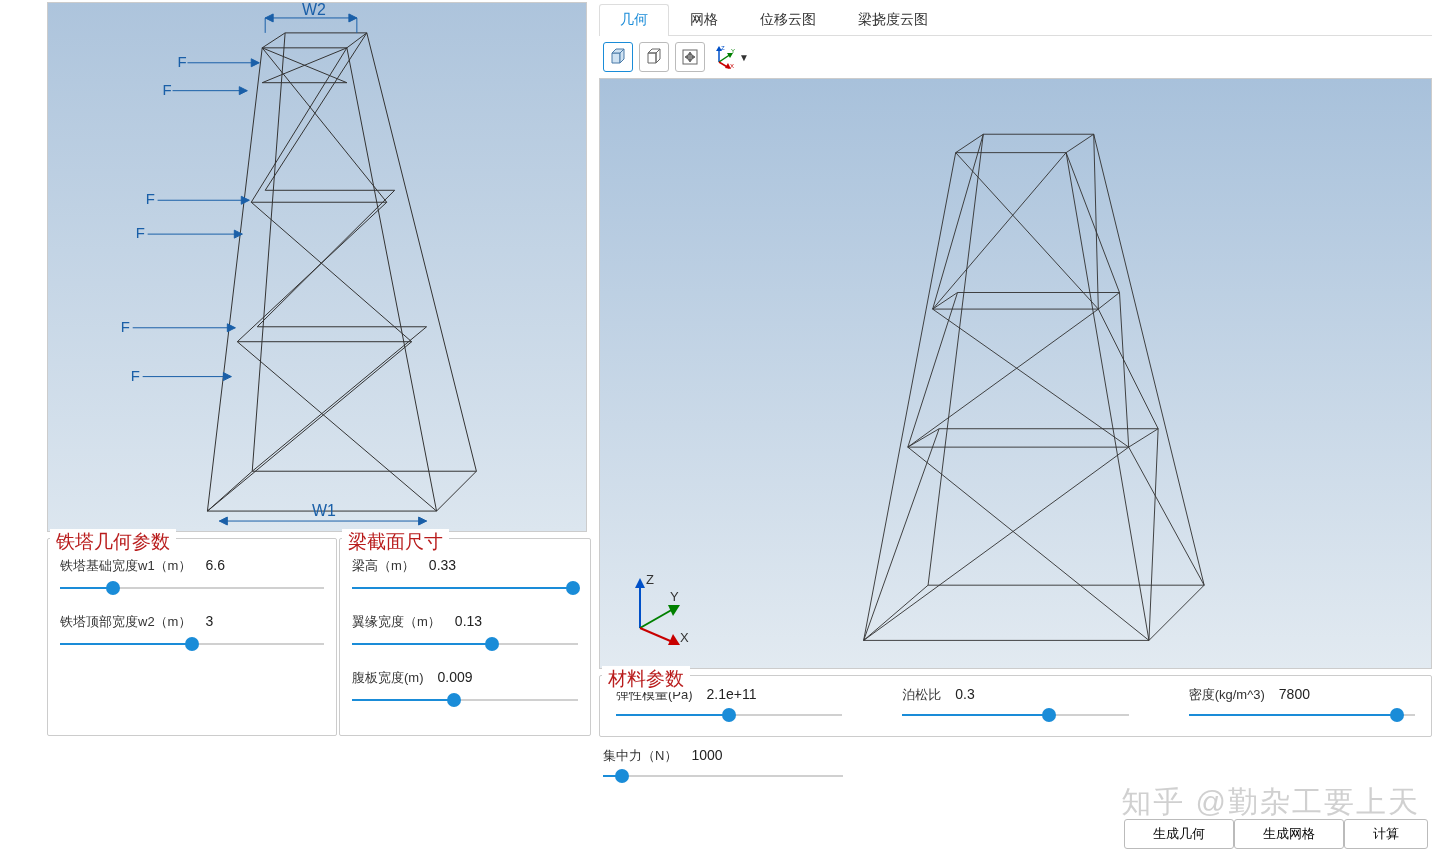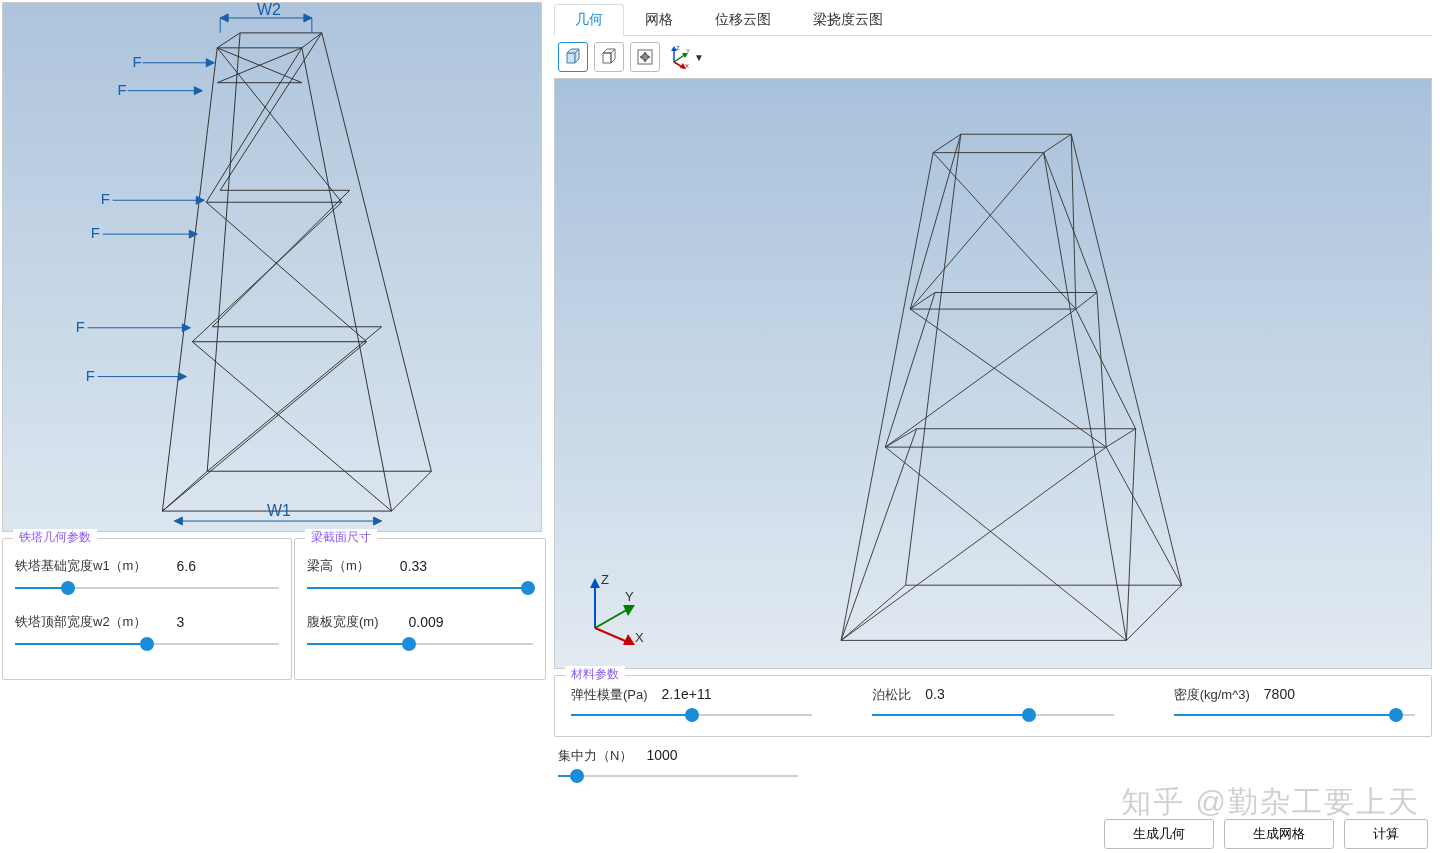--- a/index.html
+++ b/index.html
@@ -1,28 +1,28 @@
 <!DOCTYPE html>
 <html><head>
 <meta charset="utf-8">
 <style>
   * { box-sizing: border-box; margin: 0; padding: 0; }
   body { font-family: "Microsoft YaHei", Arial, sans-serif; font-size: 13px; color: #333; background: #fff; width: 1440px; height: 853px; overflow: hidden; }
-  .app { display: flex; width: 100%; height: 100%; }
+  .app { display: flex; width: 100%; height: 100%; padding-left: 45px; }
   .left-col { width: 550px; display: flex; flex-direction: column; }
   .right-col { flex: 1; display: flex; flex-direction: column; padding: 4px 8px 4px 4px; }
   .diagram-panel { width: 540px; height: 530px; border: 1px solid #ccc; margin: 2px 2px 6px 2px; background: linear-gradient(to bottom, #adc4dc 0%, #dce6ef 100%); position: relative; }
   .diagram-panel svg { width: 100%; height: 100%; }
   .left-params { display: flex; gap: 2px; padding: 0 2px; }
   .fieldset { border: 1px solid #ccc; border-radius: 2px; padding: 8px 12px 10px; position: relative; }
-  .fieldset-title { position: absolute; top: -10px; left: 10px; background: #fff; padding: 0 6px; color: #8b5cf6; font-size: 12px; }
+  .fieldset-title { position: absolute; top: -10px; left: 2px; background: #fff; padding: 0 6px; color: #b91c1c; font-size: 19px; }
   .fs-tower { width: 290px; }
   .fs-beam { width: 252px; }
   .param-row { margin: 10px 0 18px; }
-  .param-label-line { display: flex; align-items: center; gap: 30px; margin-bottom: 6px; }
+  .param-label-line { display: flex; align-items: flex-start; gap: 14px; margin-bottom: 6px; }
   .param-label { color: #333; }
   .param-value { color: #222; font-size: 14px; }
   .slider { position: relative; height: 14px; }
   .slider-track { position: absolute; top: 6px; left: 0; right: 0; height: 2px; background: #d0d0d0; }
   .slider-fill { position: absolute; top: 6px; left: 0; height: 2px; background: #1a8cd8; }
   .slider-thumb { position: absolute; top: 0; width: 14px; height: 14px; border-radius: 50%; background: #1a8cd8; transform: translateX(-50%); }
   .tabs { display: flex; border-bottom: 1px solid #ddd; }
   .tab { padding: 6px 20px; cursor: pointer; border: 1px solid transparent; border-bottom: none; background: #fff; font-size: 14px; }
   .tab.active { color: #1a8cd8; border-color: #ddd; border-radius: 3px 3px 0 0; margin-bottom: -1px; background: #fff; }
   .toolbar { display: flex; align-items: center; gap: 6px; padding: 6px 4px; }
@@ -34,21 +34,21 @@
   .viewport { flex: 1; min-height: 0; border: 1px solid #ccc; background: linear-gradient(to bottom, #a8c1db 0%, #e2eaf1 100%); position: relative; }
   .viewport svg { width: 100%; height: 100%; }
   .viewport .axis-corner { position: absolute; left: 20px; bottom: 20px; width: 80px; height: 80px; }
   .bottom-panel { margin-top: 6px; }
   .fs-material { padding: 10px 16px 14px; }
   .mat-row { display: flex; gap: 60px; }
   .mat-item { flex: 1; }
   .mat-label-line { display: flex; align-items: baseline; gap: 14px; margin-bottom: 4px; }
   .force-row { display: flex; align-items: flex-start; gap: 30px; margin-top: 10px; padding: 0 4px; flex-direction: column; }
   .force-item { width: 240px; }
-  .btn-row { display: flex; gap: 10px; margin-left: auto; align-items: center; padding-top: 6px; }
+  .btn-row { display: flex; margin-left: auto; align-items: center; padding-top: 6px; }
   .btn { padding: 5px 28px; border: 1px solid #bbb; border-radius: 3px; background: #fff; cursor: pointer; font-size: 13px; }
   .watermark { position: absolute; right: 20px; bottom: 30px; font-size: 30px; color: rgba(120,120,120,0.35); pointer-events: none; letter-spacing: 2px; }
 </style>
 </head>
 <body>
 
 <div class="app">
 
   <div class="left-col">
     <div class="diagram-panel">
@@ -165,20 +165,31 @@
             <span class="param-value">0.33</span>
           </div>
           <div class="slider">
               <div class="slider-track"></div>
               <div class="slider-fill" style="width: 98%;"></div>
               <div class="slider-thumb" style="left: 98%;"></div>
             </div>
         </div>
         <div class="param-row">
           <div class="param-label-line">
+            <span class="param-label">翼缘宽度（m）</span>
+            <span class="param-value">0.13</span>
+          </div>
+          <div class="slider">
+              <div class="slider-track"></div>
+              <div class="slider-fill" style="width: 62%;"></div>
+              <div class="slider-thumb" style="left: 62%;"></div>
+            </div>
+        </div>
+        <div class="param-row">
+          <div class="param-label-line">
             <span class="param-label">腹板宽度(m)</span>
             <span class="param-value">0.009</span>
           </div>
           <div class="slider">
               <div class="slider-track"></div>
               <div class="slider-fill" style="width: 45%;"></div>
               <div class="slider-thumb" style="left: 45%;"></div>
             </div>
         </div>
       </div>

